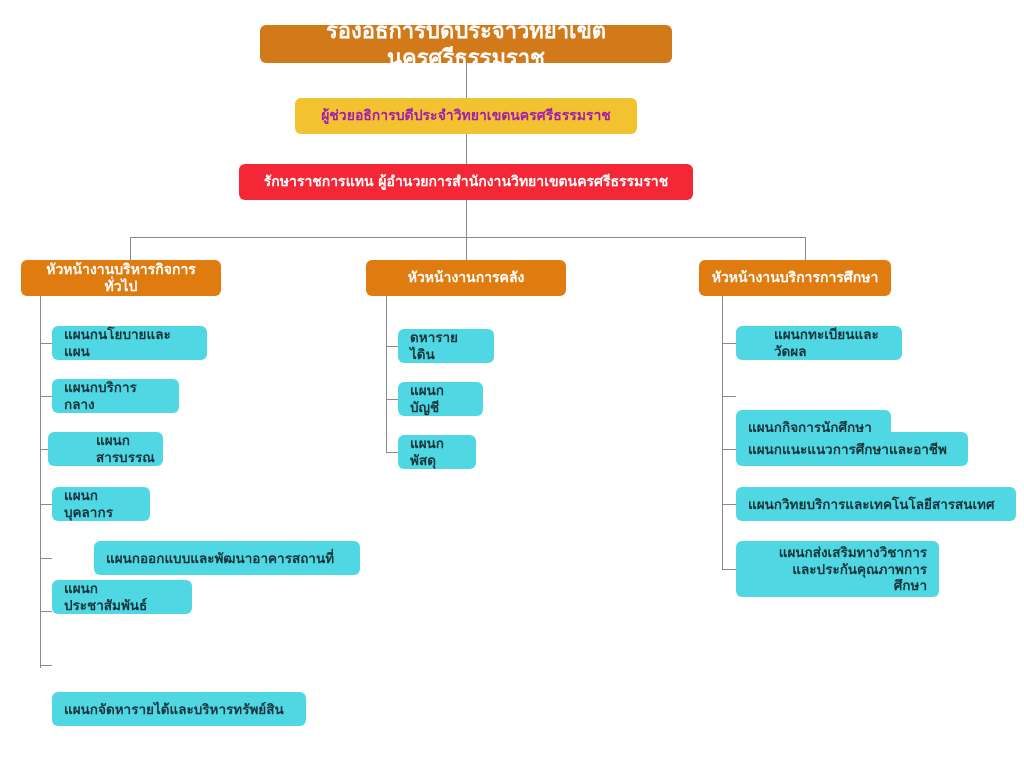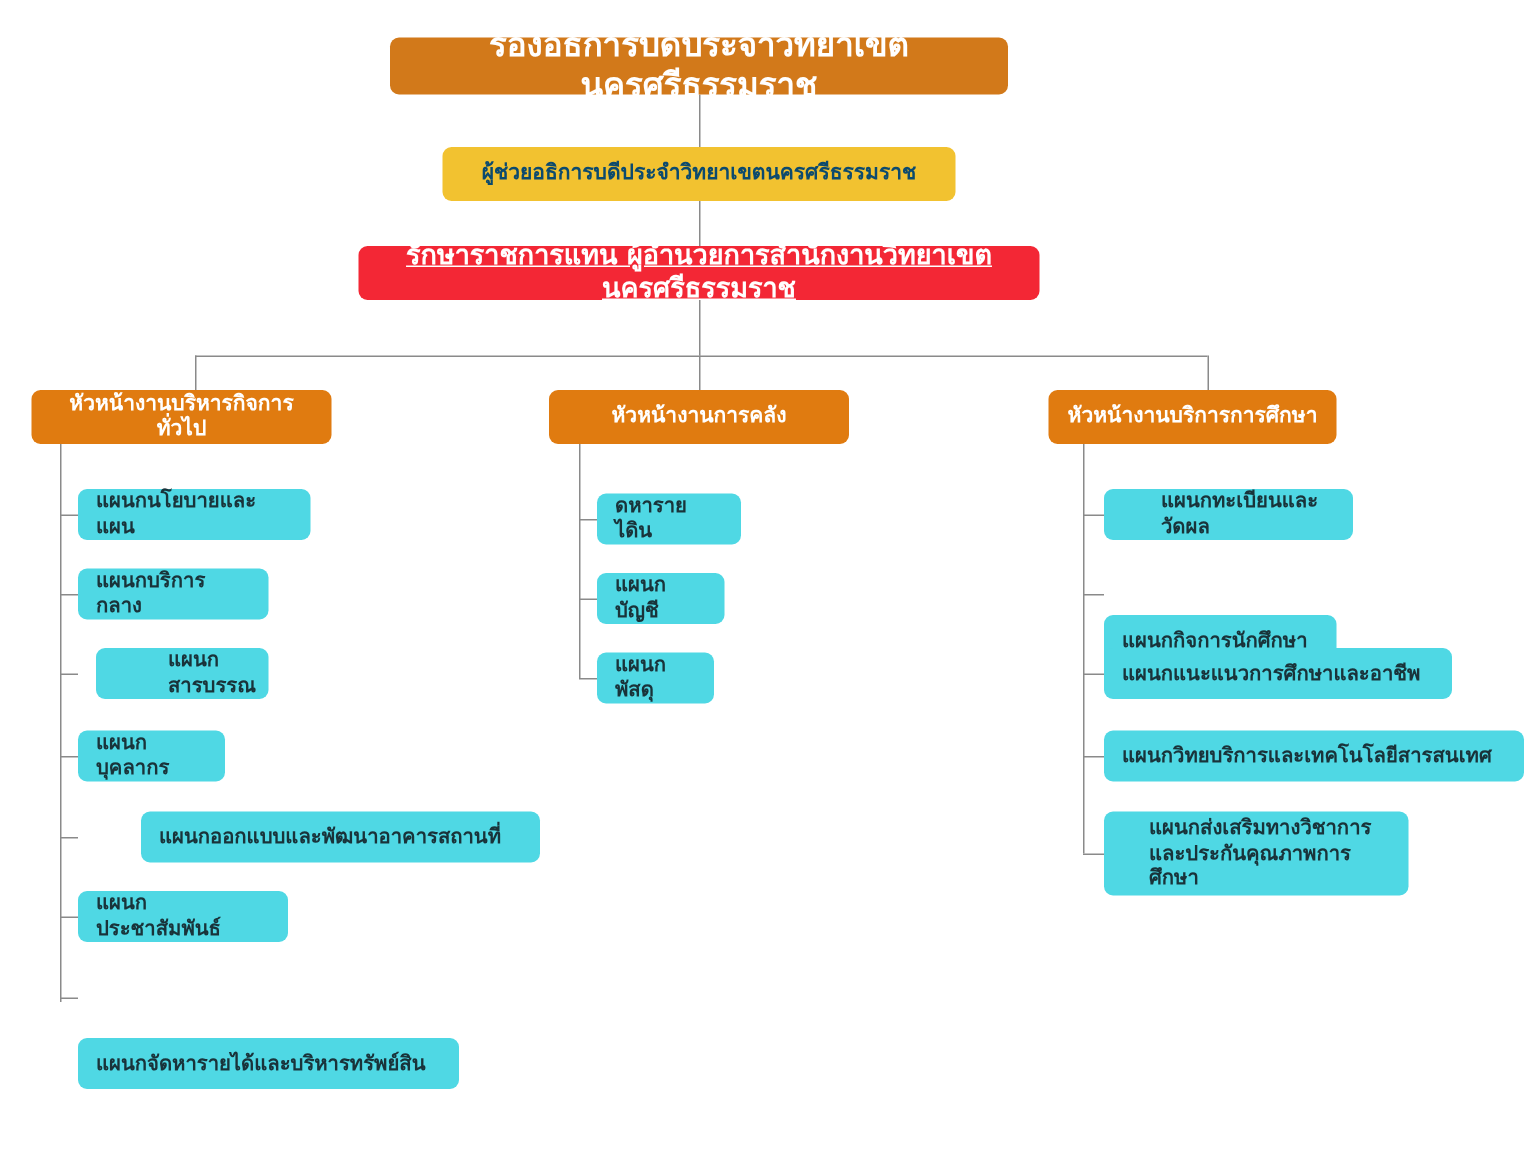--- a/index.html
+++ b/index.html
@@ -31,44 +31,43 @@
     line-height: 1.25;
     z-index: 2;
     padding: 4px 10px;
   }
   .lvl1 {
     background: #d2791a;
     font-size: 22px;
   }
   .lvl2 {
     background: #f2c230;
-    color: #0c4a6e;
+    color: #a21caf;
     font-size: 14px;
   }
   .lvl3 {
     background: #f32735;
-    font-size: 18px;
-    text-decoration: underline;
+    font-size: 14px;
   }
   .lvl4 {
     background: #e07b10;
     font-size: 14px;
   }
   .leaf {
     background: #4fd8e4;
     color: #19333a;
     font-size: 13.5px;
     font-weight: bold;
     justify-content: flex-start;
     text-align: left;
     padding: 4px 12px;
   }
   .leaf.center {
     justify-content: center;
-    text-align: left;
+    text-align: right;
     padding-left: 30px;
   }
   .connector {
     position: absolute;
     background: #8a8a8a;
     z-index: 1;
   }
   .v { width: 1px; }
   .h { height: 1px; }
 </style>
@@ -96,30 +95,30 @@
   <div class="node lvl4" style="left:21px; top:260px; width:200px; height:36px;">หัวหน้างานบริหารกิจการทั่วไป</div>
   <div class="connector v" style="left:40px; top:296px; height:372px;"></div>
 
   <div class="connector h" style="left:40px; top:343px; width:12px;"></div>
   <div class="node leaf" style="left:52px; top:326px; width:155px; height:34px;">แผนกนโยบายและแผน</div>
 
   <div class="connector h" style="left:40px; top:396px; width:12px;"></div>
   <div class="node leaf" style="left:52px; top:379px; width:127px; height:34px;">แผนกบริการกลาง</div>
 
   <div class="connector h" style="left:40px; top:449px; width:12px;"></div>
-  <div class="node leaf" style="left:64px; top:432px; width:115px; height:34px;padding-left:48px;">แผนกสารบรรณ</div>
+  <div class="node leaf" style="left:48px; top:432px; width:115px; height:34px;padding-left:48px;">แผนกสารบรรณ</div>
 
   <div class="connector h" style="left:40px; top:504px; width:12px;"></div>
   <div class="node leaf" style="left:52px; top:487px; width:98px; height:34px;">แผนกบุคลากร</div>
 
   <div class="connector h" style="left:40px; top:558px; width:12px;"></div>
   <div class="node leaf" style="left:52px; top:541px; width:266px; height:34px;margin-left:42px;">แผนกออกแบบและพัฒนาอาคารสถานที่</div>
 
   <div class="connector h" style="left:40px; top:611px; width:12px;"></div>
-  <div class="node leaf" style="left:52px; top:594px; width:140px; height:34px;">แผนกประชาสัมพันธ์</div>
+  <div class="node leaf" style="left:52px; top:580px; width:140px; height:34px;">แผนกประชาสัมพันธ์</div>
 
   <div class="connector h" style="left:40px; top:665px; width:12px;"></div>
   <div class="node leaf" style="left:52px; top:648px; width:254px; height:34px;margin-top:44px;">แผนกจัดหารายได้และบริหารทรัพย์สิน</div>
 
   <div class="node lvl4 " style="left:366px; top:260px; width:200px; height:36px;">หัวหน้างานการคลัง</div>
   <div class="connector v" style="left:386px; top:296px; height:156px;"></div>
 
   <div class="connector h" style="left:386px; top:346px; width:12px;"></div>
   <div class="node leaf" style="left:398px; top:329px; width:96px; height:34px;">ดหารายไดิน</div>
 

